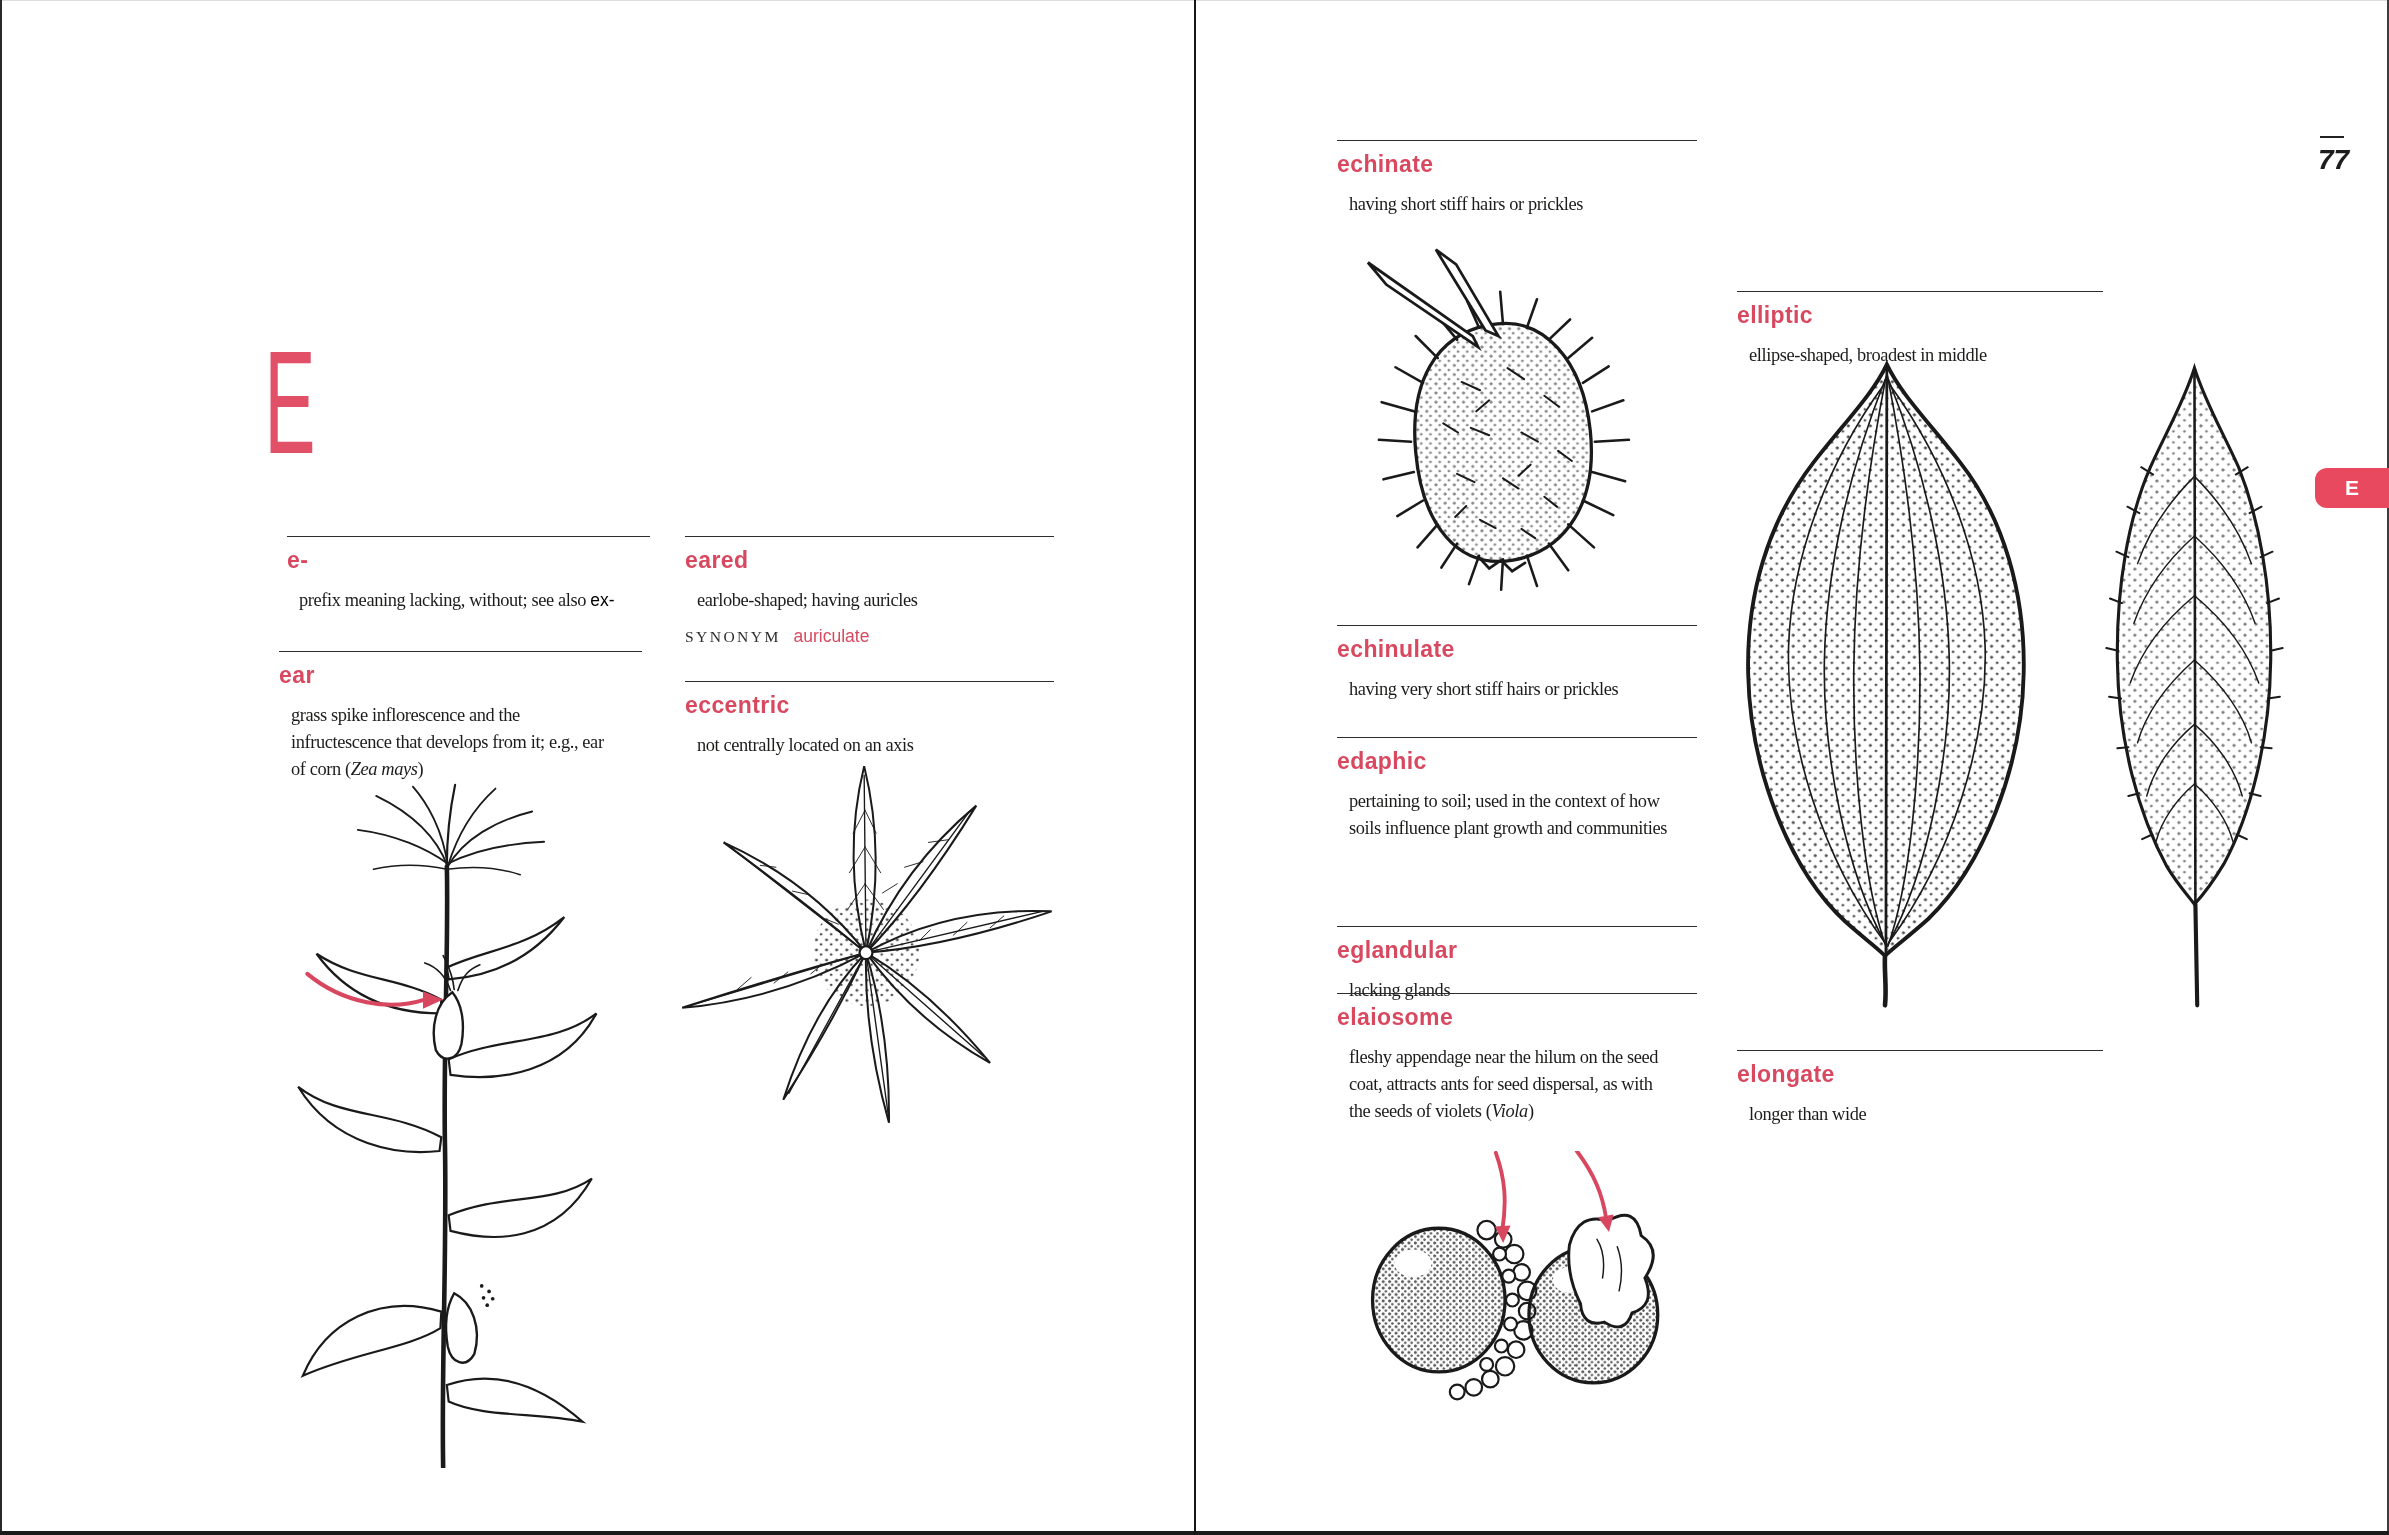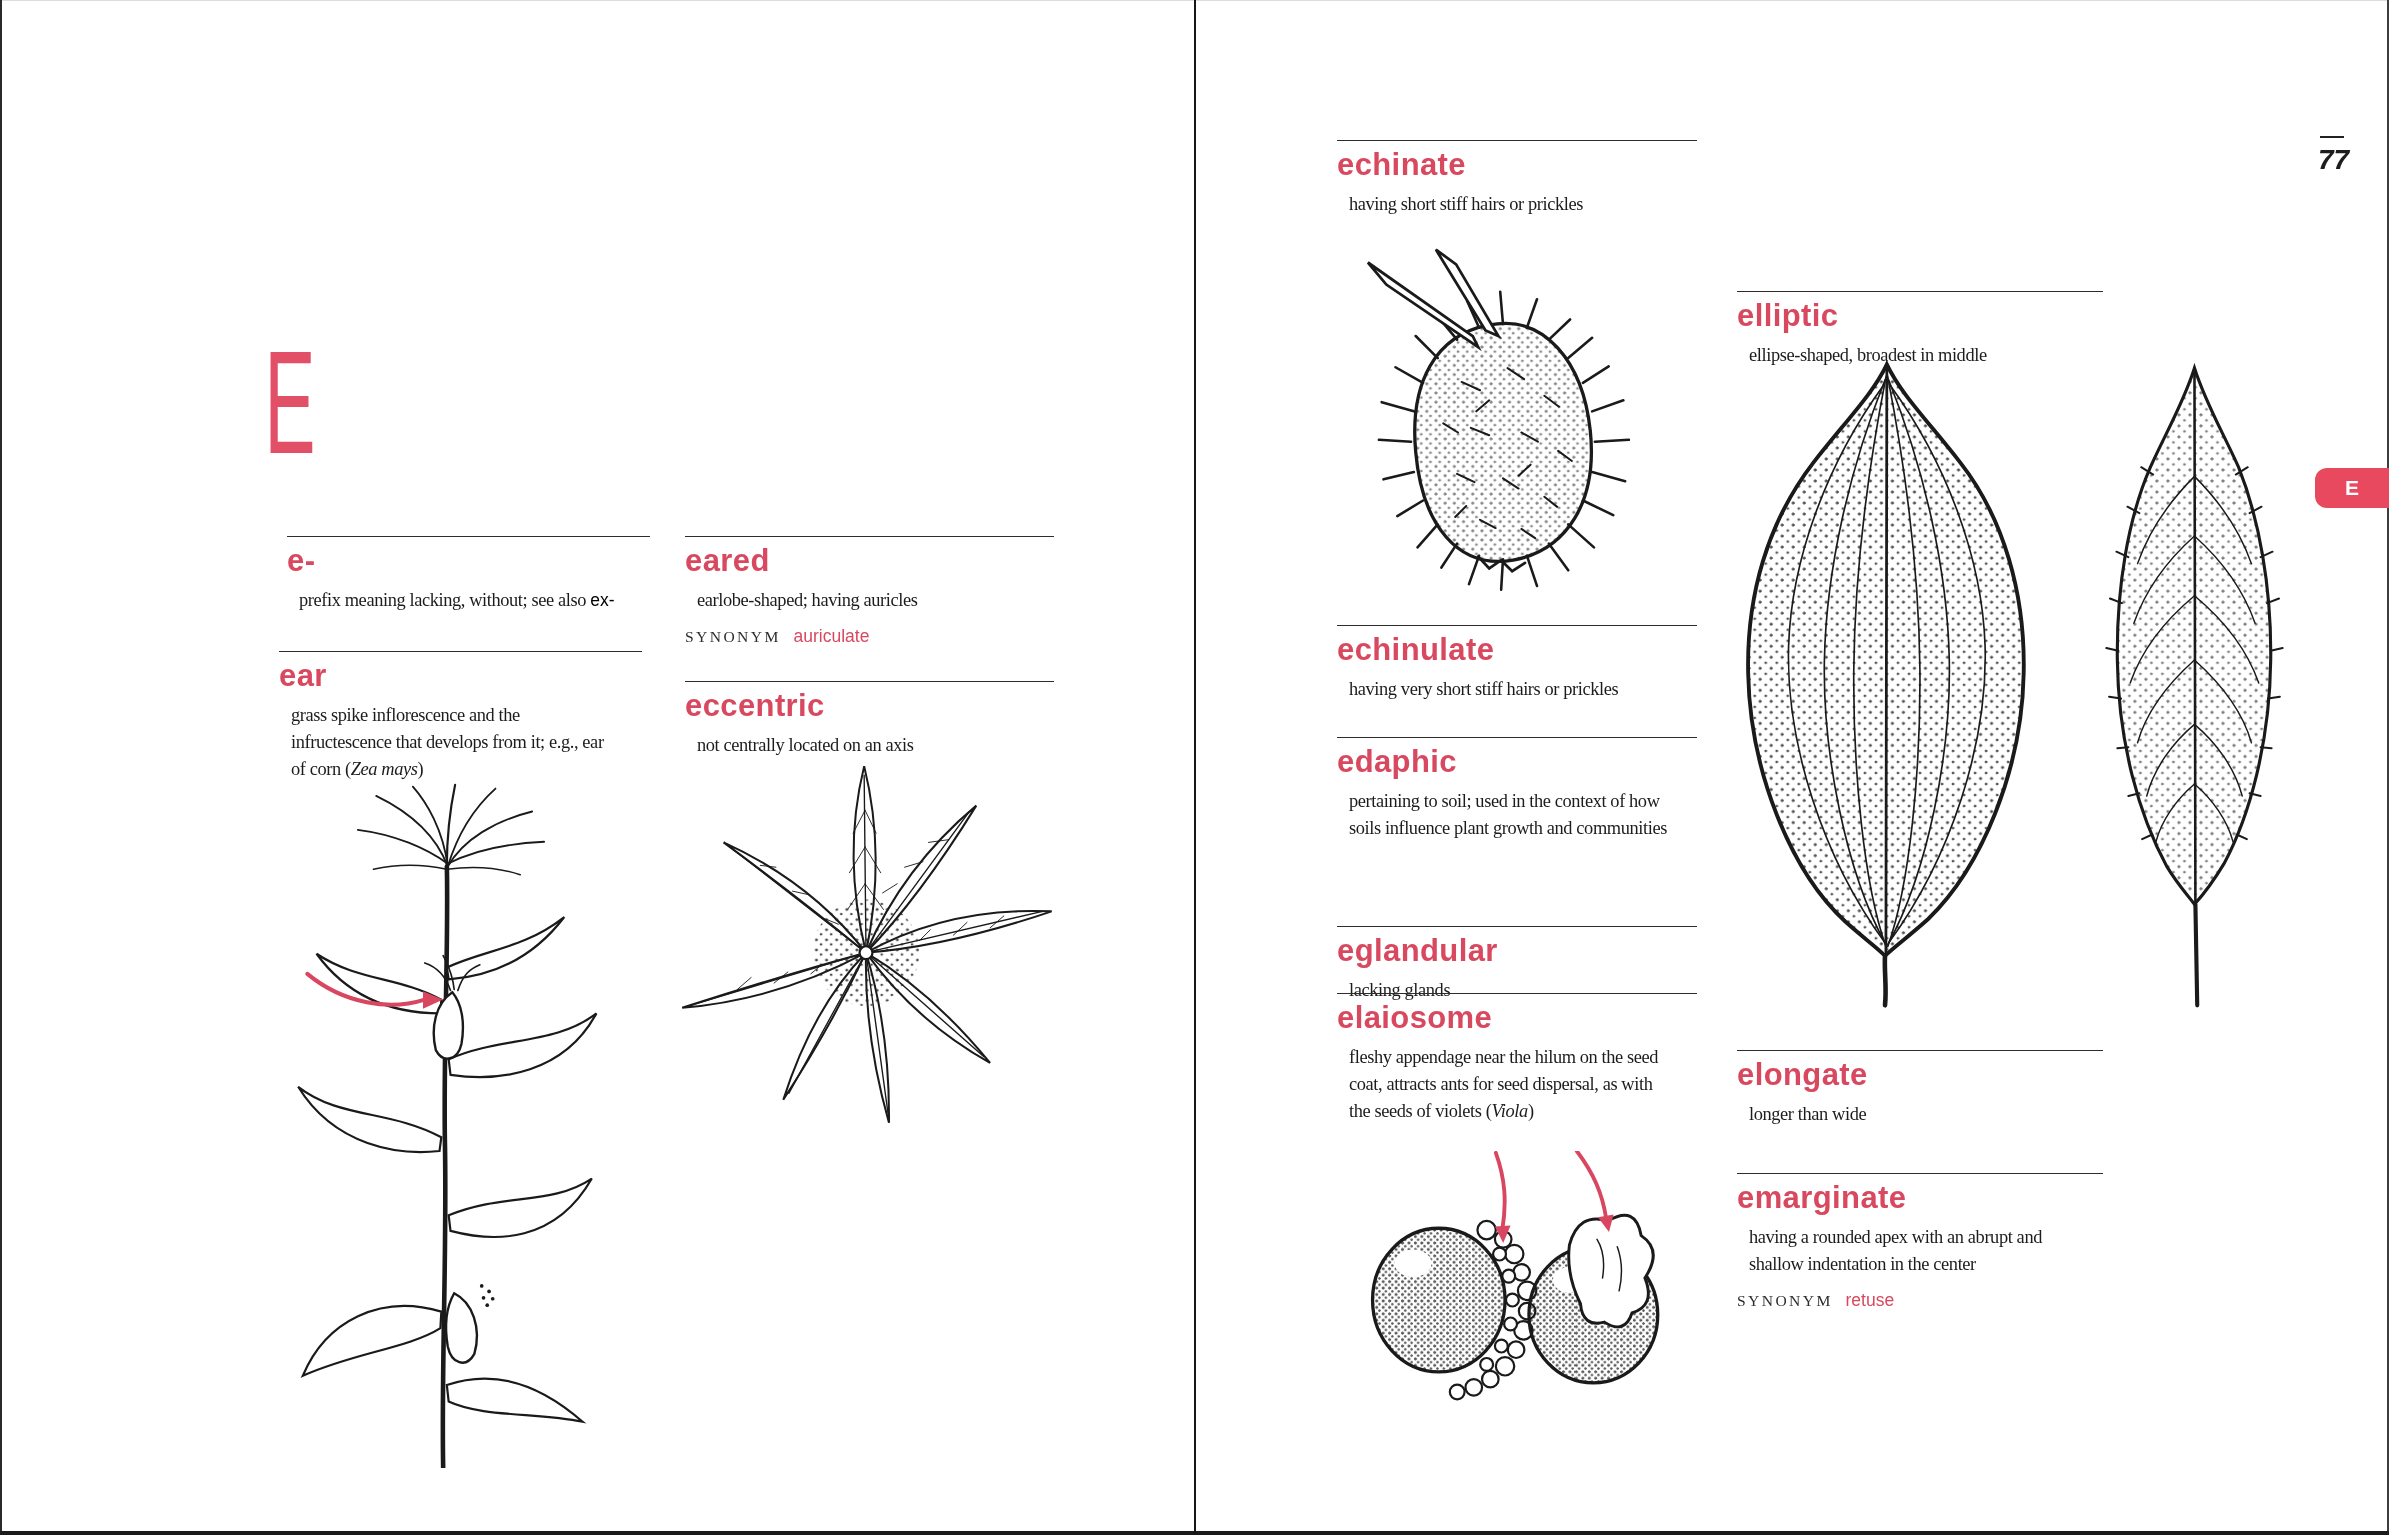--- a/index.html
+++ b/index.html
@@ -11,21 +11,21 @@
   .edge{position:absolute;background:#2a2a2a;}
   #edge-left{left:0;top:0;width:1.8px;height:1536px;}
   #edge-right{left:2387px;top:0;width:2.8px;height:1536px;background:#3d3d3d;}
   #edge-bottom{left:0;top:1531px;width:2389px;height:4.6px;background:#1b1b1b;}
   #edge-top{left:0;top:0;width:2389px;height:0.9px;background:#dcdcdc;}
   #gutter{left:1194px;top:0;width:1.8px;height:1536px;background:#161616;}
 
   .entry{position:absolute;}
   .rule{height:0;border-top:1.8px solid #2e2d2b;margin:0 0 10px 0;}
   .term{margin:0 0 6.4px 0;font-family:"Liberation Sans",sans-serif;font-weight:bold;
-        font-size:31px;line-height:27.6px;color:#d84960;letter-spacing:0.4px;}
+        font-size:23px;line-height:27.6px;color:#d84960;letter-spacing:0.4px;}
   .def{margin:12px;font-size:18.4px;line-height:27px;letter-spacing:-0.4px;}
   .dline{white-space:nowrap;}
   .species{font-style:italic;}
   .xref{font-family:"Liberation Sans",sans-serif;color:#000000;font-size:17.5px;letter-spacing:0;}
   .syn{margin-top:7px;white-space:nowrap;}
   .syn-label{font-size:15.6px;letter-spacing:2.4px;color:#2b2b2a;}
   .syn-term{font-family:"Liberation Sans",sans-serif;color:#d84960;font-size:17.5px;margin-left:9.2px;letter-spacing:0;}
 
   #big-letter{position:absolute;left:263px;top:346px;}
   #pagenum-block{position:absolute;left:2318px;top:136px;width:37px;}
@@ -321,27 +321,15 @@
       <path d="M500 130 C475 155 452 185 438 225 M500 195 C472 220 448 250 434 290 M500 260 C470 285 444 315 430 355 M500 330 C472 355 448 385 438 420 M500 400 C476 420 456 448 448 478 M500 465 C480 482 464 505 458 528" stroke-width="1.6"></path>
     </svg>
   </div>
 
   <div class="entry" style="left:1737px;top:1050px;width:366px">
     <div class="rule"></div>
     <h3 class="term">elongate</h3>
     <p class="def dline">longer than wide</p>
   </div>
 
-  <div class="entry" style="left:1737px;top:1173px;width:366px">
-    <div class="rule"></div>
-    <h3 class="term">emarginate</h3>
-    <p class="def">
-      <span class="dline" style="display:block">having a rounded apex with an abrupt and</span>
-      <span class="dline" style="display:block">shallow indentation in the center</span>
-    </p>
-    <div class="syn">
-      <span class="syn-label">SYNONYM</span>
-      <span class="syn-term">retuse</span>
-    </div>
-  </div>
 
 </div>
 
 
 </body></html>

